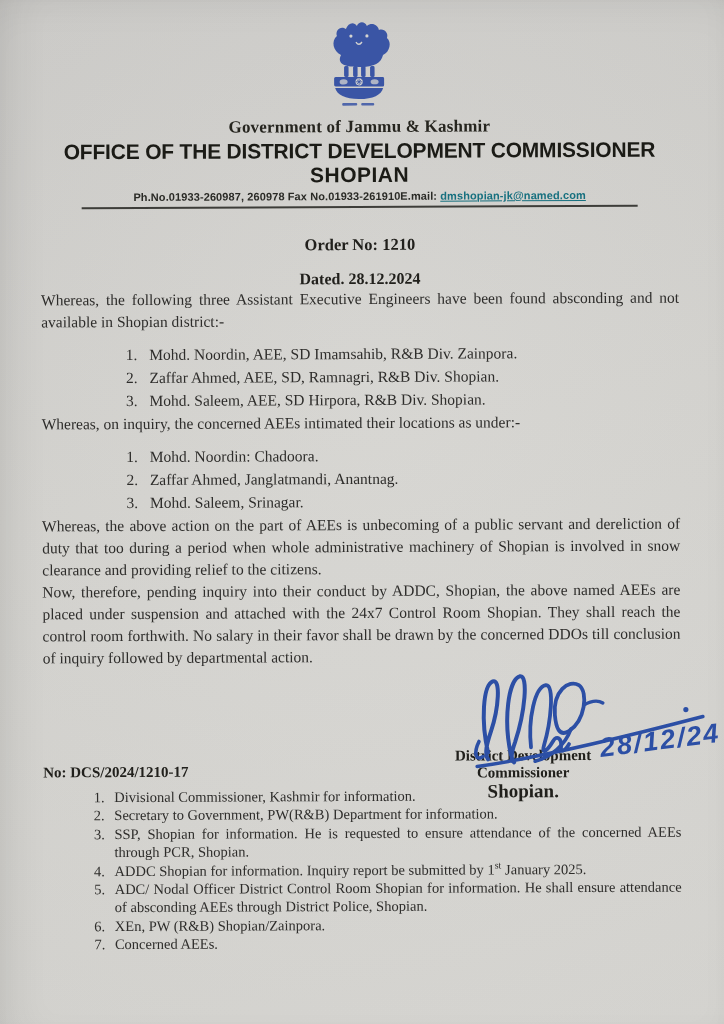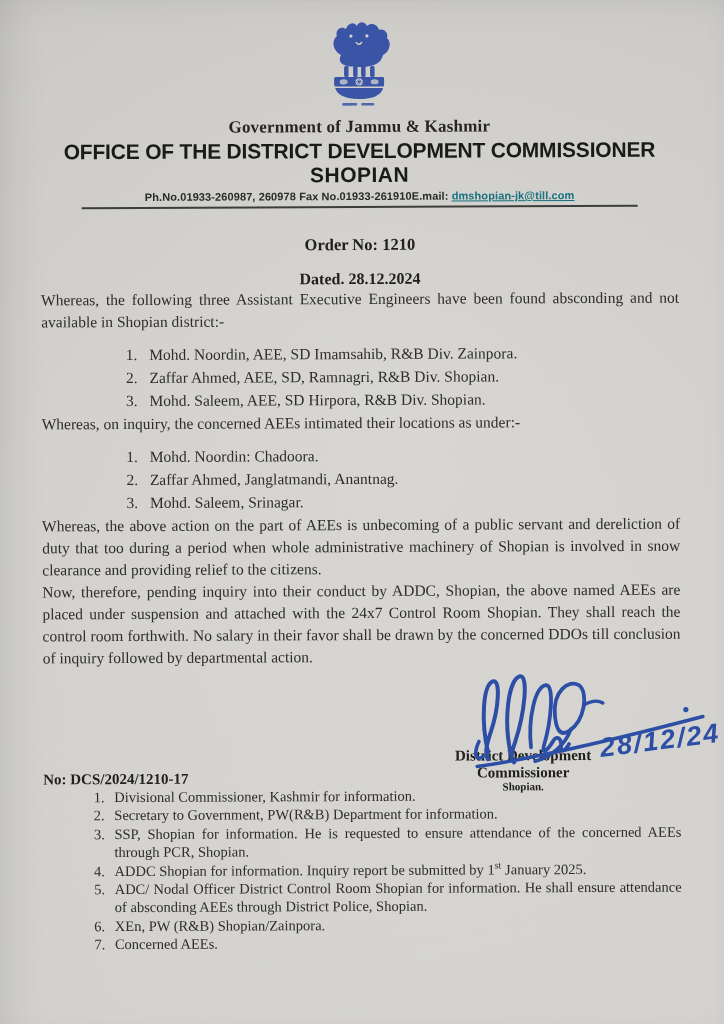--- a/index.html
+++ b/index.html
@@ -35,22 +35,22 @@
   p.body-para{font-size:15.5px;line-height:1.42;text-align:justify;margin:0;color:#2e2d2b;}
   .mt-p1{margin-top:21px;} .mt-p2{margin-top:15px;} .mt-p3{margin-top:17px;} .mt-p4{margin-top:15px;}
   ol.body-list{margin:11px 0 0 0;padding-left:100px;font-size:15.5px;line-height:1.42;}
   ol.body-list li{padding-left:8px;margin-bottom:1px;}
 
   
   .signoff{position:relative;height:118px;}
   .sig-svg{position:absolute;left:400px;top:0;z-index:3;pointer-events:none;}
   .sig-title-block{position:absolute;left:366px;top:80px;width:228px;text-align:center;z-index:1;}
   .sig-title{font-weight:bold;font-size:15px;color:#21201c;line-height:1.12;}
-  .sig-place{font-weight:bold;font-size:11px;color:#21201c;line-height:1.2;}
-  .ref-no{position:absolute;left:0;top:102px;font-weight:bold;font-size:15px;color:#21201c;}
+  .sig-place{font-weight:bold;font-size:19px;color:#21201c;line-height:1.2;}
+  .ref-no{position:absolute;left:0;top:95px;font-weight:bold;font-size:15px;color:#21201c;}
 
   
   ol.cc-list{margin:2px 0 0 0;padding-left:65px;font-size:14.5px;line-height:1.22;color:#2e2d2b;}
   ol.cc-list li{padding-left:6px;margin-bottom:1px;text-align:justify;}
   sup{font-size:10px;line-height:0;}
 </style>
 </head>
 <body>
 
 <div class="vignette"></div>
@@ -84,21 +84,21 @@
       <g fill="#3a55a5" opacity="0.85">
         <rect x="22" y="83" width="15" height="2.6" rx="1"></rect>
         <rect x="41" y="83" width="13" height="2.6" rx="1"></rect>
       </g>
     </svg>
 
     <div class="gov-line">Government of Jammu &amp; Kashmir</div>
     <div class="office-line">OFFICE OF THE DISTRICT DEVELOPMENT COMMISSIONER</div>
     <div class="district-line">SHOPIAN</div>
     <div class="contact-line">
-      <span>Ph.No.01933-260987, 260978 Fax No.01933-261910E.mail: </span><a class="email-link" href="#">dmshopian-jk@till.com</a>
+      <span>Ph.No.01933-260987, 260978 Fax No.01933-261910E.mail: </span><a class="email-link" href="#">dmshopian-jk@named.com</a>
     </div>
   </div>
 
   <p class="order-no">Order No: 1210</p>
   <p class="dated">Dated. 28.12.2024</p>
 
   <p class="body-para mt-p1">Whereas, the following three Assistant Executive Engineers have been found absconding and not available in Shopian district:-</p>
 
   <ol class="body-list">
 

